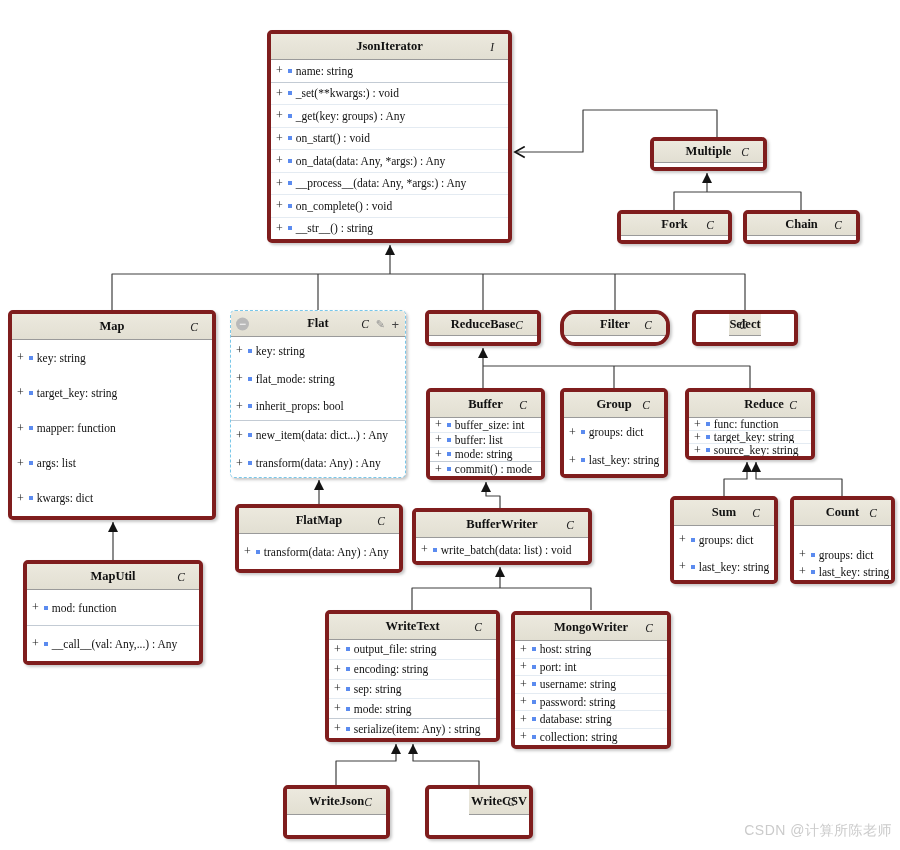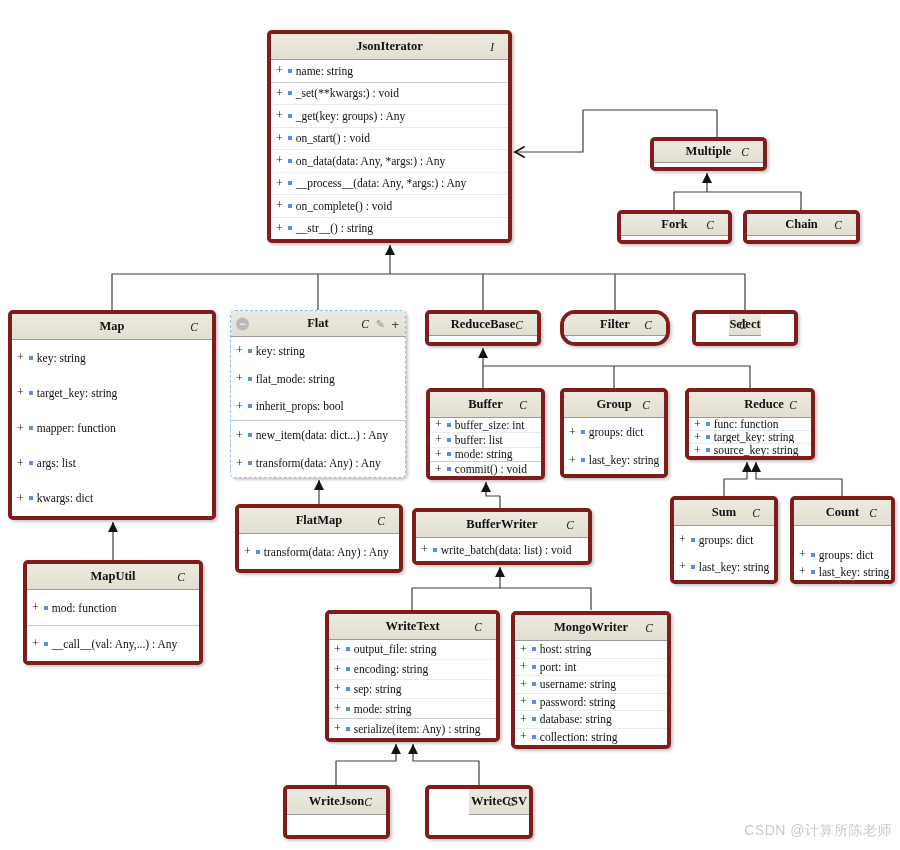--- a/index.html
+++ b/index.html
@@ -259,21 +259,21 @@
           <div class="mrow">
             <span class="plus">+</span>
             <span class="dot"></span>
             <span class="mtext">mode: string</span>
           </div>
         </div>
         <div class="sec methods-sec" style="flex-grow: 1;">
           <div class="mrow">
             <span class="plus">+</span>
             <span class="dot"></span>
-            <span class="mtext">commit() : void</span>
+            <span class="mtext">commit() : mode</span>
           </div>
         </div>
       </div>
     </div>
     <div class="uml" style="left: 560px; top: 388px; width: 108px; height: 90px;">
       <div class="uml-header" style="height: 25px;">
         <span class="uml-title">Group</span>
         <span class="uml-stereo">C</span>
       </div>
       <div class="uml-body">

